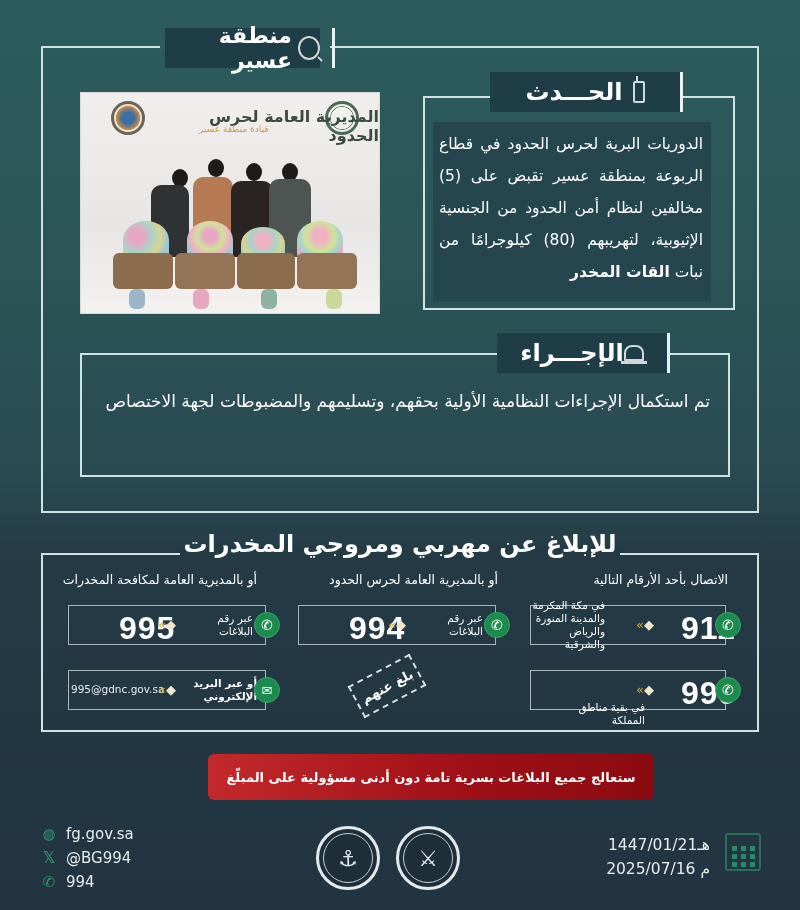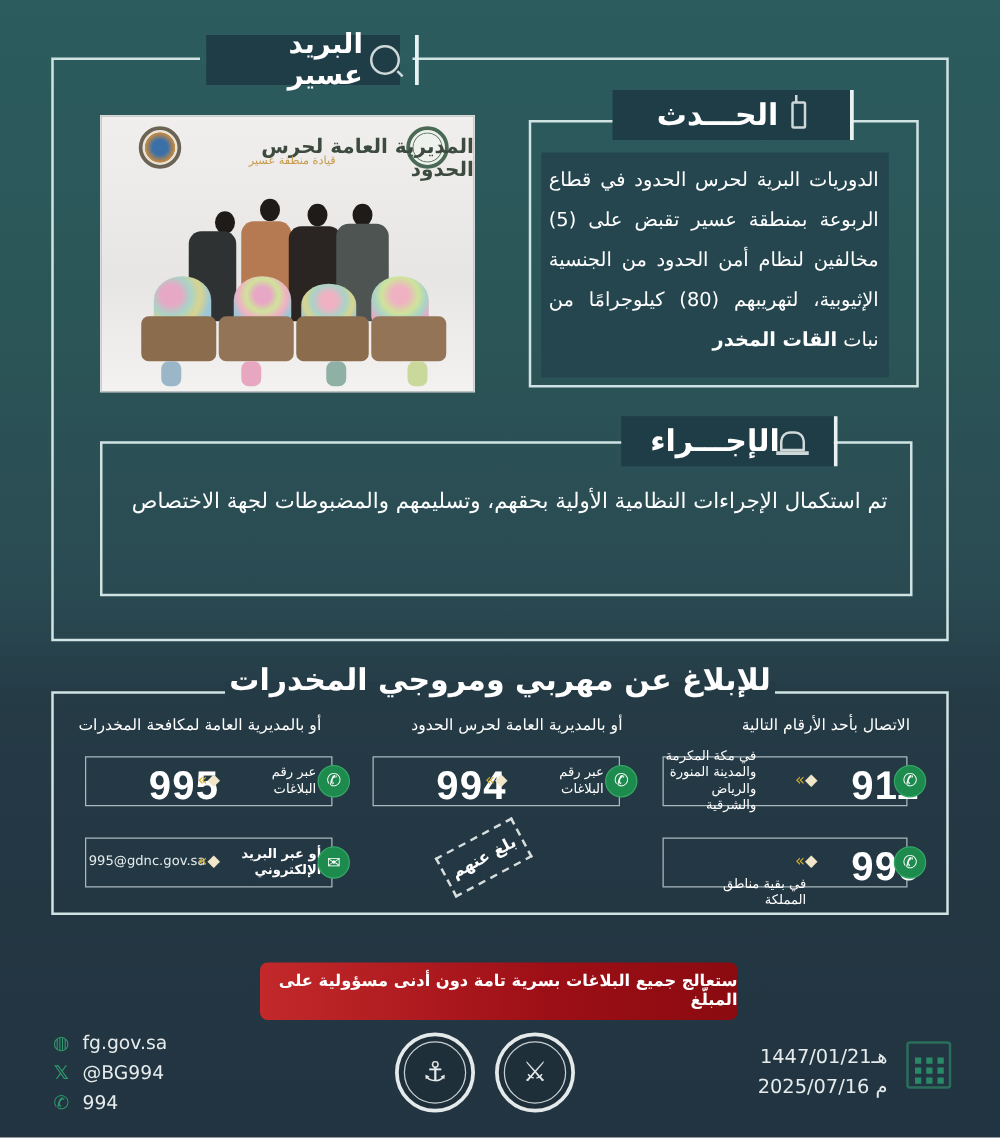--- a/index.html
+++ b/index.html
@@ -80,44 +80,44 @@
   .arrow { font-size: 13px; color: #f1e7c8; }
   .arrow .g { color: #d4ad2e; }
   .small-lbl { font-size: 10.5px; line-height: 13px; }
   .stamp {
     left: 352px; top: 668px; width: 70px; height: 36px; border: 2px dashed #d7dede;
     transform: rotate(-28deg); display: flex; align-items: center; justify-content: center;
     font-size: 13px; font-weight: bold; direction: rtl;
   }
 
   .notice {
-    left: 208px; top: 754px; width: 382px; height: 46px; border-radius: 6px;
+    left: 208px; top: 754px; width: 446px; height: 46px; border-radius: 6px;
     background: linear-gradient(90deg, #c3292b 0%, #9d0f16 60%, #8a0b10 100%);
     display: flex; align-items: center; justify-content: center;
-    font-size: 13px; font-weight: bold; direction: rtl; margin-top: 16px;
+    font-size: 13px; font-weight: bold; direction: rtl;
   }
 
   
   .contact-row { left: 40px; display: flex; align-items: center; gap: 8px; font-size: 15px; color: #e6ecec; }
   .contact-row .ic { width: 18px; text-align: center; color: #2f9a6e; font-size: 15px; font-weight: bold; }
   .date { font-size: 15.5px; color: #e6ecec; text-align: right; direction: ltr; }
   .cal { left: 725px; top: 833px; width: 36px; height: 38px; border: 2px solid #2a6e5c; border-radius: 3px; }
   .cal-dot { position: absolute; width: 5px; height: 5px; background: #2a8a68; }
   .emblem { position: absolute; width: 64px; height: 64px; border-radius: 50%; border: 3px solid #e4e9ea; background: #1e2f3a; display: flex; align-items: center; justify-content: center; }
   .emblem .inner { width: 50px; height: 50px; border-radius: 50%; border: 1px solid #c8d0d3; display: flex; align-items: center; justify-content: center; font-size: 22px; color: #e4e9ea; }
 </style>
 </head>
 <body>
 
 <div class="frame" style="left:41px; top:46px; width:718px; height:467px;"></div>
 <div class="abs" style="left:160px; top:40px; width:170px; height:12px; background:#2c5c5e;"></div>
 <div class="vbar" style="left:332px; top:28px; height:40px;"></div>
 <div class="abs region-tag">
   <span class="ico"></span>
-  <span class="txt">البريد عسير</span>
+  <span class="txt">منطقة عسير</span>
 </div>
 
 <div class="frame event-frame"></div>
 <div class="vbar" style="left:680px; top:72px; height:40px;"></div>
 <div class="abs event-head">
   <span class="radio-icon"></span>
   <span class="head-title">الحـــدث</span>
 </div>
 <div class="abs event-body">
   <span>الدوريات البرية لحرس الحدود في قطاع الربوعة بمنطقة عسير تقبض على (5) مخالفين لنظام أمن الحدود من الجنسية الإثيوبية، لتهريبهم (80) كيلوجرامًا من نبات</span>

